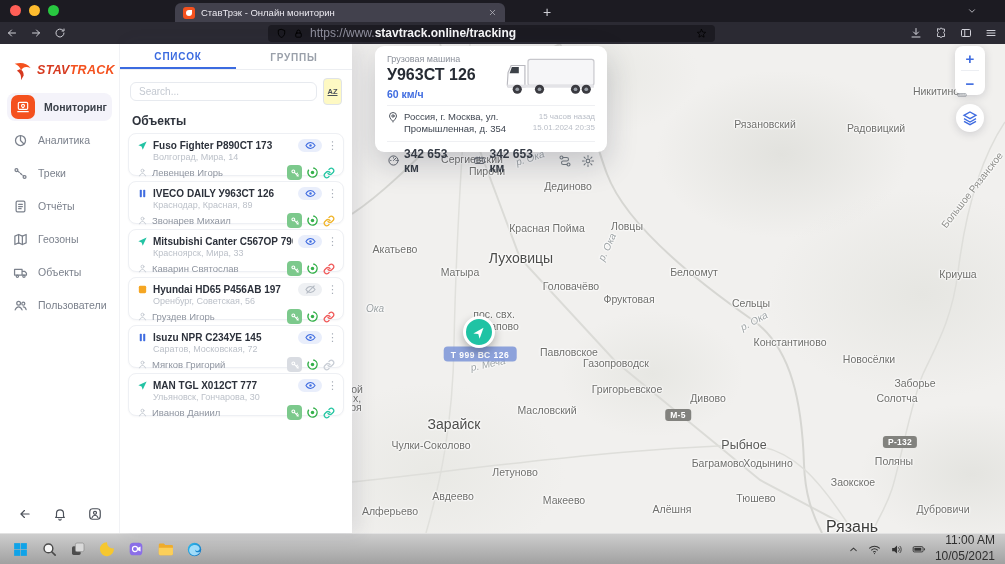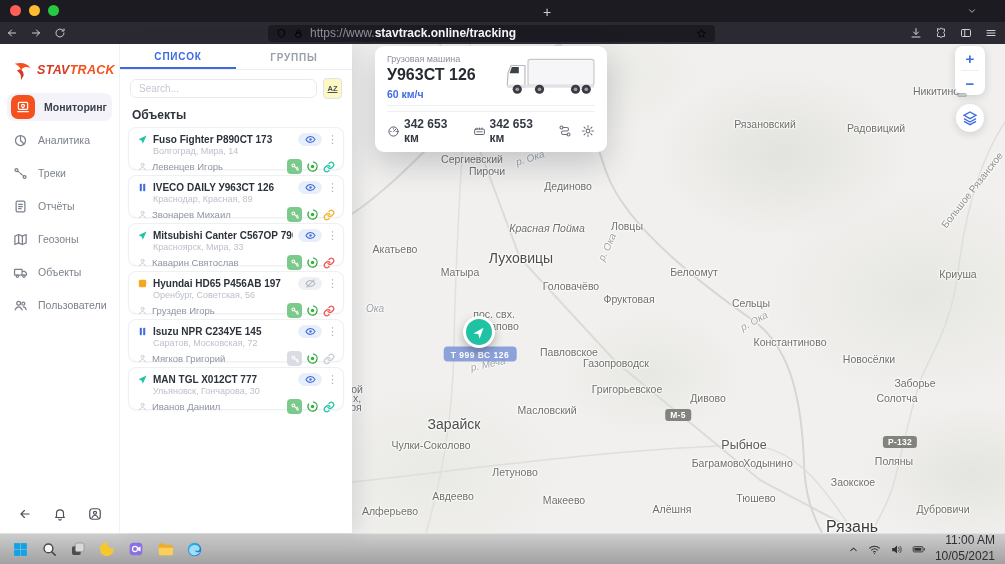--- a/index.html
+++ b/index.html
@@ -98,21 +98,21 @@
   .panel{position:absolute;left:120px;top:0;width:232px;height:489px;background:#fff;
      box-shadow:8px 0 16px rgba(60,60,90,.10);z-index:8;}
   .ptabs{display:flex;height:25px;border-bottom:1px solid #eceef2;margin-top:1px;}
   .ptab{flex:1;display:flex;align-items:center;justify-content:center;font-size:10px;letter-spacing:.8px;}
   .ptab.active{color:#3b6be0;font-weight:700;border-bottom:2px solid #3b6be0;}
   .ptab.idle{color:#9aa0aa;font-weight:600;}
   .searchrow{display:flex;align-items:center;gap:6px;margin:8px 10px 0;}
   .searchrow input{flex:1;border:1px solid #e7eaef;border-radius:6px;height:19px;font-size:10px;padding:0 8px;
      color:#555;outline:none;font-family:"Liberation Sans",sans-serif;}
   .searchrow input::placeholder{color:#c4c9d1;}
-  .sortbtn{width:19px;height:21px;border:1px solid #dfe3e9;border-radius:4px;font-size:7.5px;font-weight:700;
+  .sortbtn{width:19px;height:27px;border:1px solid #dfe3e9;border-radius:4px;font-size:7.5px;font-weight:700;
      color:#4a505a;display:flex;align-items:center;justify-content:center;text-decoration:underline;background:#fef9c3;}
   .section{margin:9px 12px 5px;font-size:12px;font-weight:700;color:#2e333c;}
   .cards{padding:0 8px;}
   .vcard{border:1px solid #eef0f4;border-radius:8px;padding:4px 8px 5px;margin-bottom:5px;height:43px;background:#fff;
      box-shadow:0 1px 2px rgba(50,50,70,.04);}
   .vrow1{display:flex;align-items:center;gap:5px;height:14px;}
   .vstatus{width:11px;height:11px;flex:0 0 auto;display:flex;}
   .vname{font-size:10px;font-weight:700;color:#2c313b;flex:1;white-space:nowrap;overflow:hidden;}
   .eyepill{width:24px;height:13px;border-radius:7px;background:#e9eefb;color:#3f6ce0;display:flex;
      align-items:center;justify-content:center;flex:0 0 auto;}
@@ -141,20 +141,29 @@
 <body>
 
 <div class="screen">
 
   <div class="tabstrip">
     <div class="lights">
       <span class="light red"></span>
       <span class="light yellow"></span>
       <span class="light green"></span>
     </div>
+    <div class="tab">
+      <span class="favicon"></span>
+      <span class="tab-title">СтавТрэк - Онлайн мониторин</span>
+      <span class="tab-close icon-12">
+          <svg width="9" height="9" viewBox="0 0 24 24" fill="none" stroke="currentColor" stroke-width="2" stroke-linecap="round" stroke-linejoin="round">
+            <path d="M6 6l12 12M18 6L6 18"></path>
+          </svg>
+        </span>
+    </div>
     <span class="newtab">+</span>
     <span class="tabs-chevron icon-12">
         <svg width="10" height="10" viewBox="0 0 24 24" fill="none" stroke="currentColor" stroke-width="2" stroke-linecap="round" stroke-linejoin="round">
           <path d="M6 9l6 6 6-6"></path>
         </svg>
       </span>
   </div>
 
   <div class="navbar">
     <div class="nav-left">
@@ -232,21 +241,21 @@
       </svg>
       <div id="labels-layer">
           <div class="map-label town" style="left: 120px; top: 115px;">Сергиевский</div>
           <div class="map-label river" style="left: 178px; top: 114px; transform: translate(-50%, -50%) rotate(-18deg);">р. Ока</div>
           <div class="map-label town" style="left: 135px; top: 127px;">Пирочи</div>
           <div class="map-label town" style="left: 216px; top: 142px;">Дединово</div>
           <div class="map-label town" style="left: 584px; top: 47px;">Никитино</div>
           <div class="map-label town" style="left: 413px; top: 80px;">Рязановский</div>
           <div class="map-label town" style="left: 524px; top: 84px;">Радовицкий</div>
           <div class="map-label roadname" style="left: 620px; top: 146px; transform: translate(-50%, -50%) rotate(-52deg);">Большое Рязанское</div>
-          <div class="map-label town" style="left: 195px; top: 184px; font-style: italic;">Красная Пойма</div>
+          <div class="map-label town" style="left: 195px; top: 184px;">Красная Пойма</div>
           <div class="map-label town" style="left: 275px; top: 182px;">Ловцы</div>
           <div class="map-label river" style="left: 255px; top: 203px; transform: translate(-50%, -50%) rotate(-65deg);">р. Ока</div>
           <div class="map-label town" style="left: 43px; top: 205px;">Акатьево</div>
           <div class="map-label city" style="left: 169px; top: 214px;">Луховицы</div>
           <div class="map-label town" style="left: 108px; top: 228px;">Матыра</div>
           <div class="map-label town" style="left: 342px; top: 228px;">Белоомут</div>
           <div class="map-label town" style="left: 606px; top: 230px;">Криуша</div>
           <div class="map-label town" style="left: 219px; top: 242px;">Головачёво</div>
           <div class="map-label town" style="left: 277px; top: 255px;">Фруктовая</div>
           <div class="map-label town" style="left: 399px; top: 259px;">Сельцы</div>
@@ -327,20 +336,36 @@
             <circle cx="16" cy="44" r="6" fill="#3a3a40"></circle>
             <circle cx="16" cy="44" r="2.4" fill="#9aa0a8"></circle>
             <circle cx="45" cy="44" r="6" fill="#3a3a40"></circle>
             <circle cx="45" cy="44" r="2.4" fill="#9aa0a8"></circle>
             <circle cx="92" cy="44" r="6" fill="#3a3a40"></circle>
             <circle cx="92" cy="44" r="2.4" fill="#9aa0a8"></circle>
             <circle cx="106" cy="44" r="6" fill="#3a3a40"></circle>
             <circle cx="106" cy="44" r="2.4" fill="#9aa0a8"></circle>
           </svg></span>
       <div class="p-div"></div>
+      <div class="p-row">
+        <span class="icon-12" style="color:#3e4550;">
+            <svg width="12" height="12" viewBox="0 0 24 24" fill="none" stroke="currentColor" stroke-width="2" stroke-linecap="round" stroke-linejoin="round">
+              <path d="M12 21s-7-6-7-11a7 7 0 0 1 14 0c0 5-7 11-7 11z" stroke-width="1.8"></path>
+              <circle cx="12" cy="10" r="2.4" stroke-width="1.8"></circle>
+            </svg>
+          </span>
+        <div class="p-addr">
+          <div>Россия, г. Москва, ул.</div>
+          <div>Промышленная, д. 354</div>
+        </div>
+        <div class="p-time">
+          <div>15 часов назад</div>
+          <div>15.01.2024 20:35</div>
+        </div>
+      </div>
       <div class="p-div"></div>
       <div class="p-stats">
         <span class="icon-12">
             <svg width="13" height="13" viewBox="0 0 24 24" fill="none" stroke="currentColor" stroke-width="2" stroke-linecap="round" stroke-linejoin="round">
               <circle cx="12" cy="12" r="8.5" stroke-width="1.8"></circle>
               <path d="M12 12l4.2-4.2" stroke-width="1.8"></path>
               <path d="M6 12h1.6M12 6v1.6M18 12h-1.6" stroke-width="1.4"></path>
             </svg>
           </span>
         <span class="p-val">342 653 км</span>

